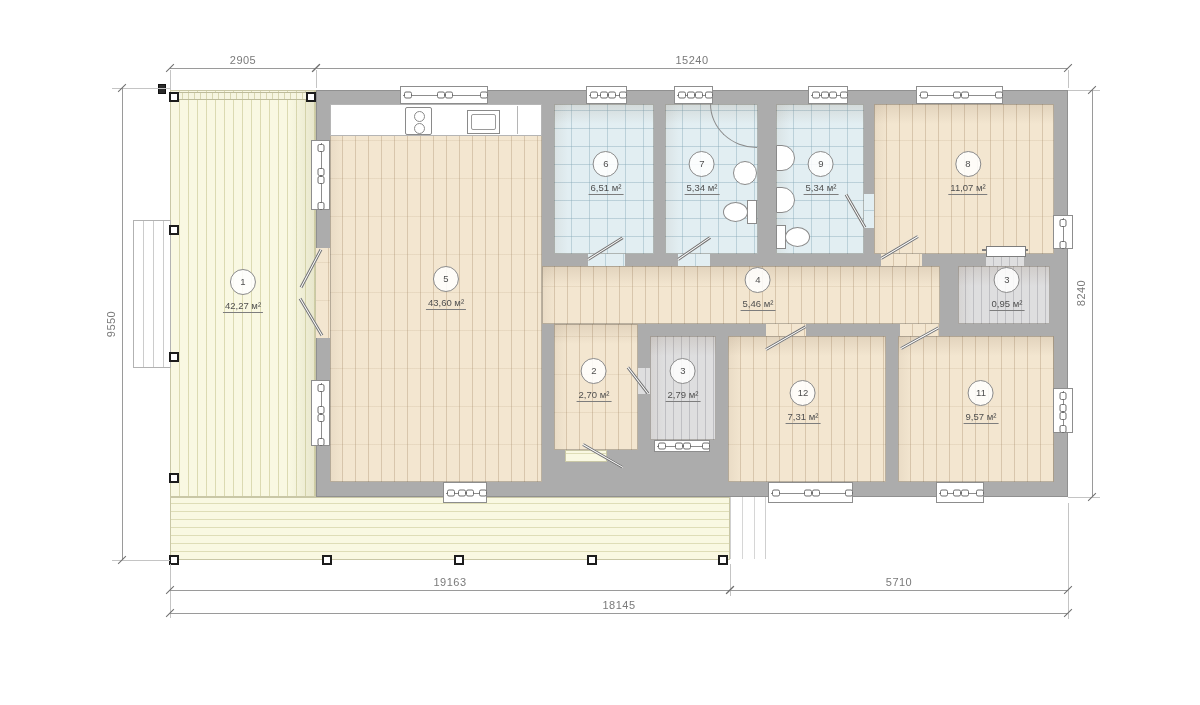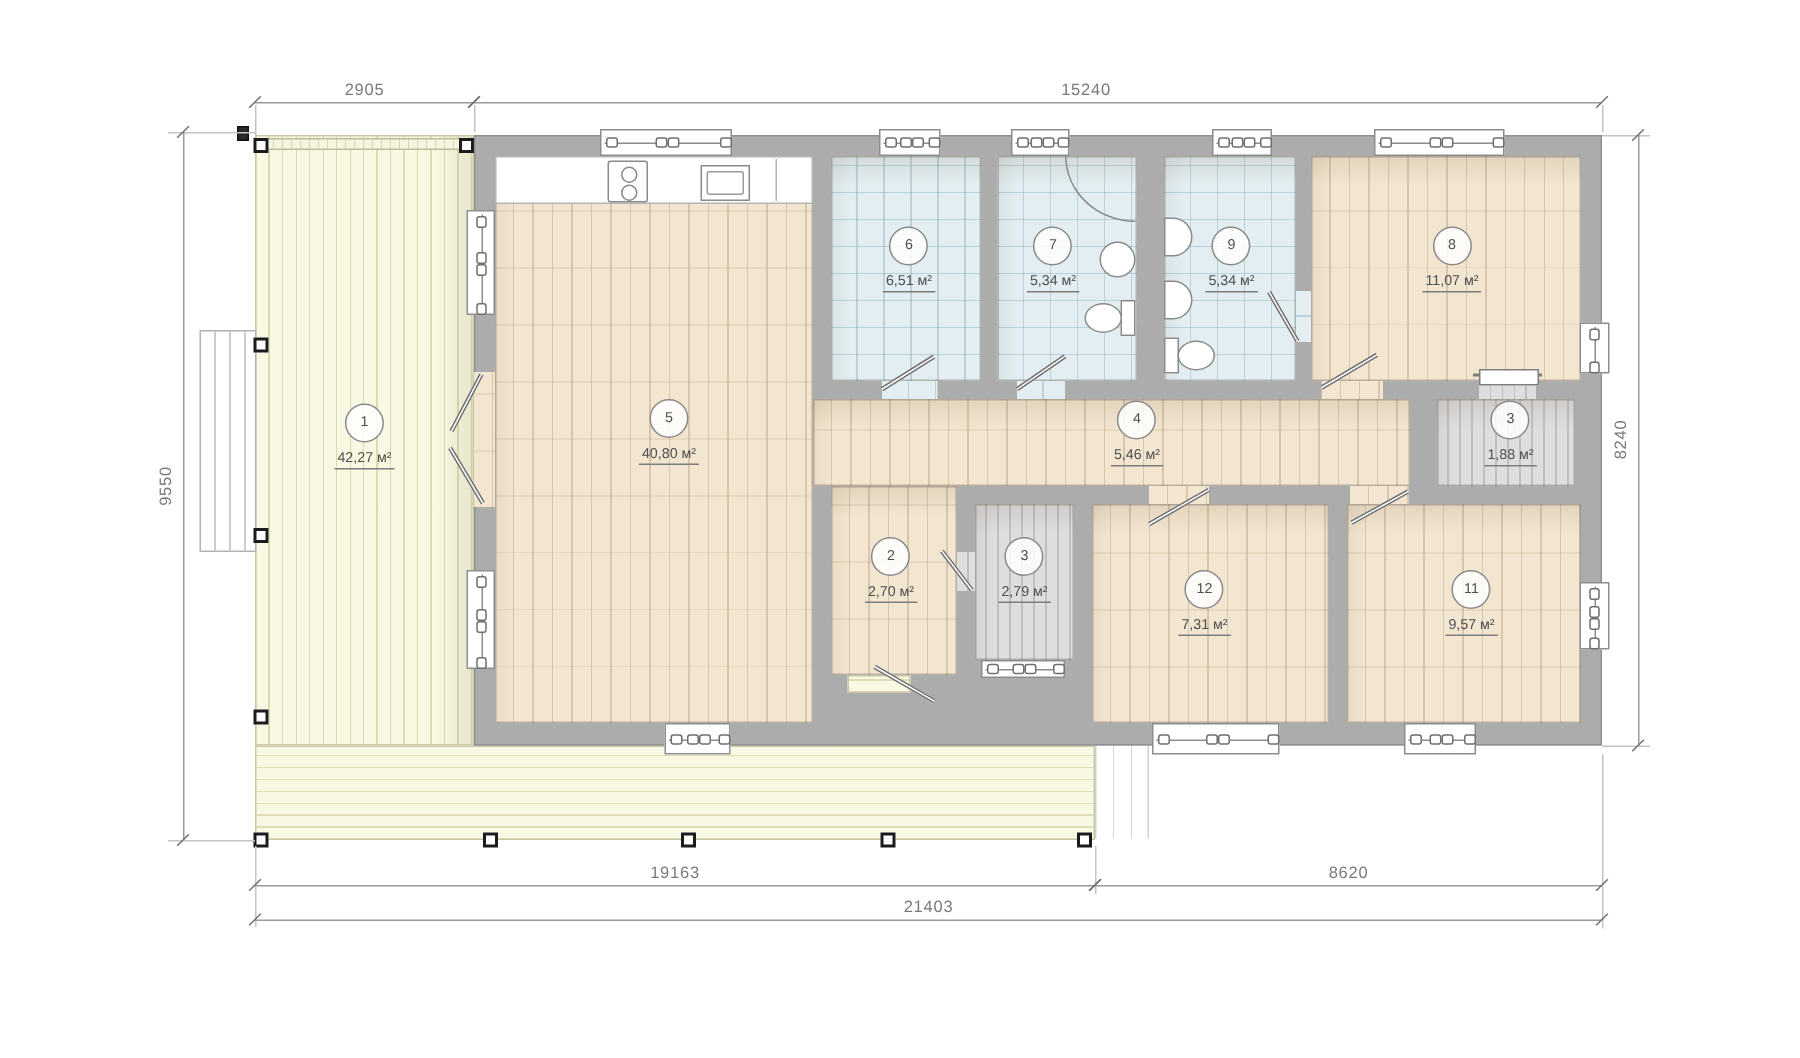--- a/index.html
+++ b/index.html
@@ -226,59 +226,59 @@
     <div class="abs post" style="left: 174px; top: 560px; width: 10px; height: 10px;"></div>
     <div class="abs post" style="left: 327px; top: 560px; width: 10px; height: 10px;"></div>
     <div class="abs post" style="left: 459px; top: 560px; width: 10px; height: 10px;"></div>
     <div class="abs post" style="left: 592px; top: 560px; width: 10px; height: 10px;"></div>
     <div class="abs post" style="left: 723px; top: 560px; width: 10px; height: 10px;"></div>
     <div class="abs postdark" style="left: 162px; top: 89px; width: 8px; height: 10px;"></div>
     <div class="abs rlabel" style="left: 243px; top: 291px; width: auto; height: auto;"><div class="rnum">1</div><div class="rarea">42,27 м²</div></div>
     <div class="abs rlabel" style="left: 594px; top: 380px; width: auto; height: auto;"><div class="rnum">2</div><div class="rarea">2,70 м²</div></div>
     <div class="abs rlabel" style="left: 683px; top: 380px; width: auto; height: auto;"><div class="rnum">3</div><div class="rarea">2,79 м²</div></div>
     <div class="abs rlabel" style="left: 758px; top: 289px; width: auto; height: auto;"><div class="rnum">4</div><div class="rarea">5,46 м²</div></div>
-    <div class="abs rlabel" style="left: 446px; top: 288px; width: auto; height: auto;"><div class="rnum">5</div><div class="rarea">40,80 м²</div></div>
+    <div class="abs rlabel" style="left: 446px; top: 288px; width: auto; height: auto;"><div class="rnum">5</div><div class="rarea">43,60 м²</div></div>
     <div class="abs rlabel" style="left: 606px; top: 173px; width: auto; height: auto;"><div class="rnum">6</div><div class="rarea">6,51 м²</div></div>
     <div class="abs rlabel" style="left: 702px; top: 173px; width: auto; height: auto;"><div class="rnum">7</div><div class="rarea">5,34 м²</div></div>
     <div class="abs rlabel" style="left: 968px; top: 173px; width: auto; height: auto;"><div class="rnum">8</div><div class="rarea">11,07 м²</div></div>
     <div class="abs rlabel" style="left: 821px; top: 173px; width: auto; height: auto;"><div class="rnum">9</div><div class="rarea">5,34 м²</div></div>
-    <div class="abs rlabel" style="left: 1007px; top: 289px; width: auto; height: auto;"><div class="rnum">3</div><div class="rarea">1,88 м²</div></div>
+    <div class="abs rlabel" style="left: 1007px; top: 289px; width: auto; height: auto;"><div class="rnum">3</div><div class="rarea">0,95 м²</div></div>
     <div class="abs rlabel" style="left: 981px; top: 402px; width: auto; height: auto;"><div class="rnum">11</div><div class="rarea">9,57 м²</div></div>
     <div class="abs rlabel" style="left: 803px; top: 402px; width: auto; height: auto;"><div class="rnum">12</div><div class="rarea">7,31 м²</div></div>
     <div class="abs ext" style="left: 170px; top: 70px; width: 1px; height: 20px;"></div>
     <div class="abs ext" style="left: 316px; top: 70px; width: 1px; height: 18px;"></div>
     <div class="abs ext" style="left: 1068px; top: 70px; width: 1px; height: 18px;"></div>
     <div class="abs ext" style="left: 112px; top: 88px; width: 58px; height: 1px;"></div>
     <div class="abs ext" style="left: 112px; top: 560px; width: 58px; height: 1px;"></div>
     <div class="abs ext" style="left: 1068px; top: 90px; width: 32px; height: 1px;"></div>
     <div class="abs ext" style="left: 1068px; top: 497px; width: 32px; height: 1px;"></div>
     <div class="abs ext" style="left: 170px; top: 564px; width: 1px; height: 54px;"></div>
     <div class="abs ext" style="left: 730px; top: 564px; width: 1px; height: 32px;"></div>
     <div class="abs ext" style="left: 1068px; top: 503px; width: 1px; height: 116px;"></div>
     <div class="abs dimline" style="left: 170px; top: 68px; width: 146px; height: 1px;"></div>
     <div class="abs tick" style="left: 170px; top: 68px; width: 11px; height: 1px;"></div>
     <div class="abs tick" style="left: 316px; top: 68px; width: 11px; height: 1px;"></div>
     <div class="abs dimtext" style="left: 243px; top: 66px; width: auto; height: auto;">2905</div>
     <div class="abs dimline" style="left: 316px; top: 68px; width: 752px; height: 1px;"></div>
     <div class="abs tick" style="left: 316px; top: 68px; width: 11px; height: 1px;"></div>
     <div class="abs tick" style="left: 1068px; top: 68px; width: 11px; height: 1px;"></div>
-    <div class="abs dimtext" style="left: 724px; top: 66px; width: auto; height: auto;">15240</div>
+    <div class="abs dimtext" style="left: 692px; top: 66px; width: auto; height: auto;">15240</div>
     <div class="abs dimline" style="left: 122px; top: 88px; width: 1px; height: 472px;"></div>
     <div class="abs tick" style="left: 122px; top: 88px; width: 11px; height: 1px;"></div>
     <div class="abs tick" style="left: 122px; top: 560px; width: 11px; height: 1px;"></div>
     <div class="abs dimtext vert" style="left: 111px; top: 324px; width: auto; height: auto;">9550</div>
     <div class="abs dimline" style="left: 1092px; top: 90px; width: 1px; height: 407px;"></div>
     <div class="abs tick" style="left: 1092px; top: 90px; width: 11px; height: 1px;"></div>
     <div class="abs tick" style="left: 1092px; top: 497px; width: 11px; height: 1px;"></div>
     <div class="abs dimtext vert" style="left: 1081px; top: 293px; width: auto; height: auto;">8240</div>
     <div class="abs dimline" style="left: 170px; top: 590px; width: 560px; height: 1px;"></div>
     <div class="abs tick" style="left: 170px; top: 590px; width: 11px; height: 1px;"></div>
     <div class="abs tick" style="left: 730px; top: 590px; width: 11px; height: 1px;"></div>
     <div class="abs dimtext" style="left: 450px; top: 588px; width: auto; height: auto;">19163</div>
     <div class="abs dimline" style="left: 730px; top: 590px; width: 338px; height: 1px;"></div>
     <div class="abs tick" style="left: 730px; top: 590px; width: 11px; height: 1px;"></div>
     <div class="abs tick" style="left: 1068px; top: 590px; width: 11px; height: 1px;"></div>
-    <div class="abs dimtext" style="left: 899px; top: 588px; width: auto; height: auto;">8620</div>
+    <div class="abs dimtext" style="left: 899px; top: 588px; width: auto; height: auto;">5710</div>
     <div class="abs dimline" style="left: 170px; top: 613px; width: 898px; height: 1px;"></div>
     <div class="abs tick" style="left: 170px; top: 613px; width: 11px; height: 1px;"></div>
     <div class="abs tick" style="left: 1068px; top: 613px; width: 11px; height: 1px;"></div>
-    <div class="abs dimtext" style="left: 619px; top: 611px; width: auto; height: auto;">21403</div>
+    <div class="abs dimtext" style="left: 619px; top: 611px; width: auto; height: auto;">18145</div>
   </div>
 
 </body></html>

